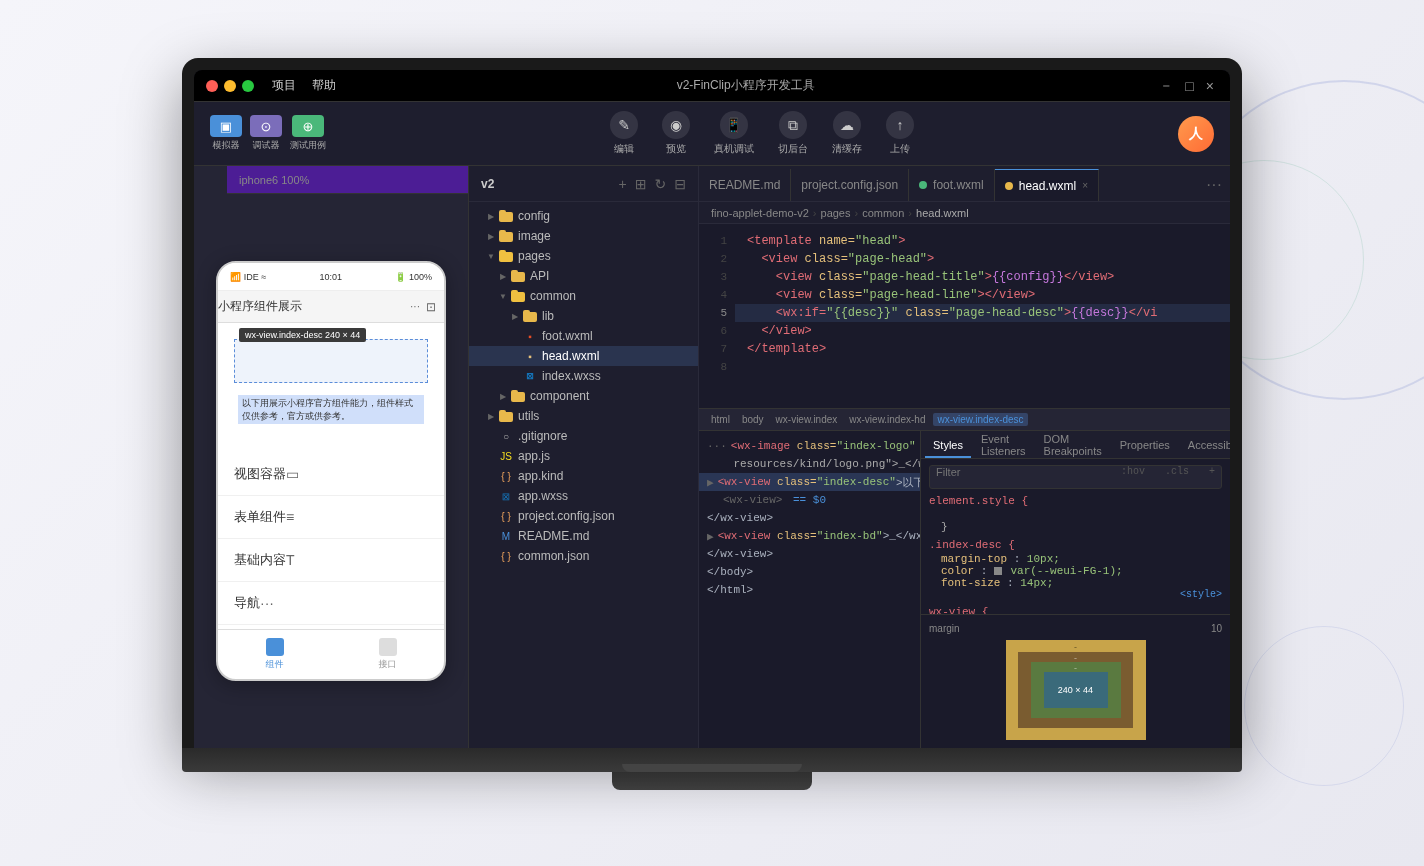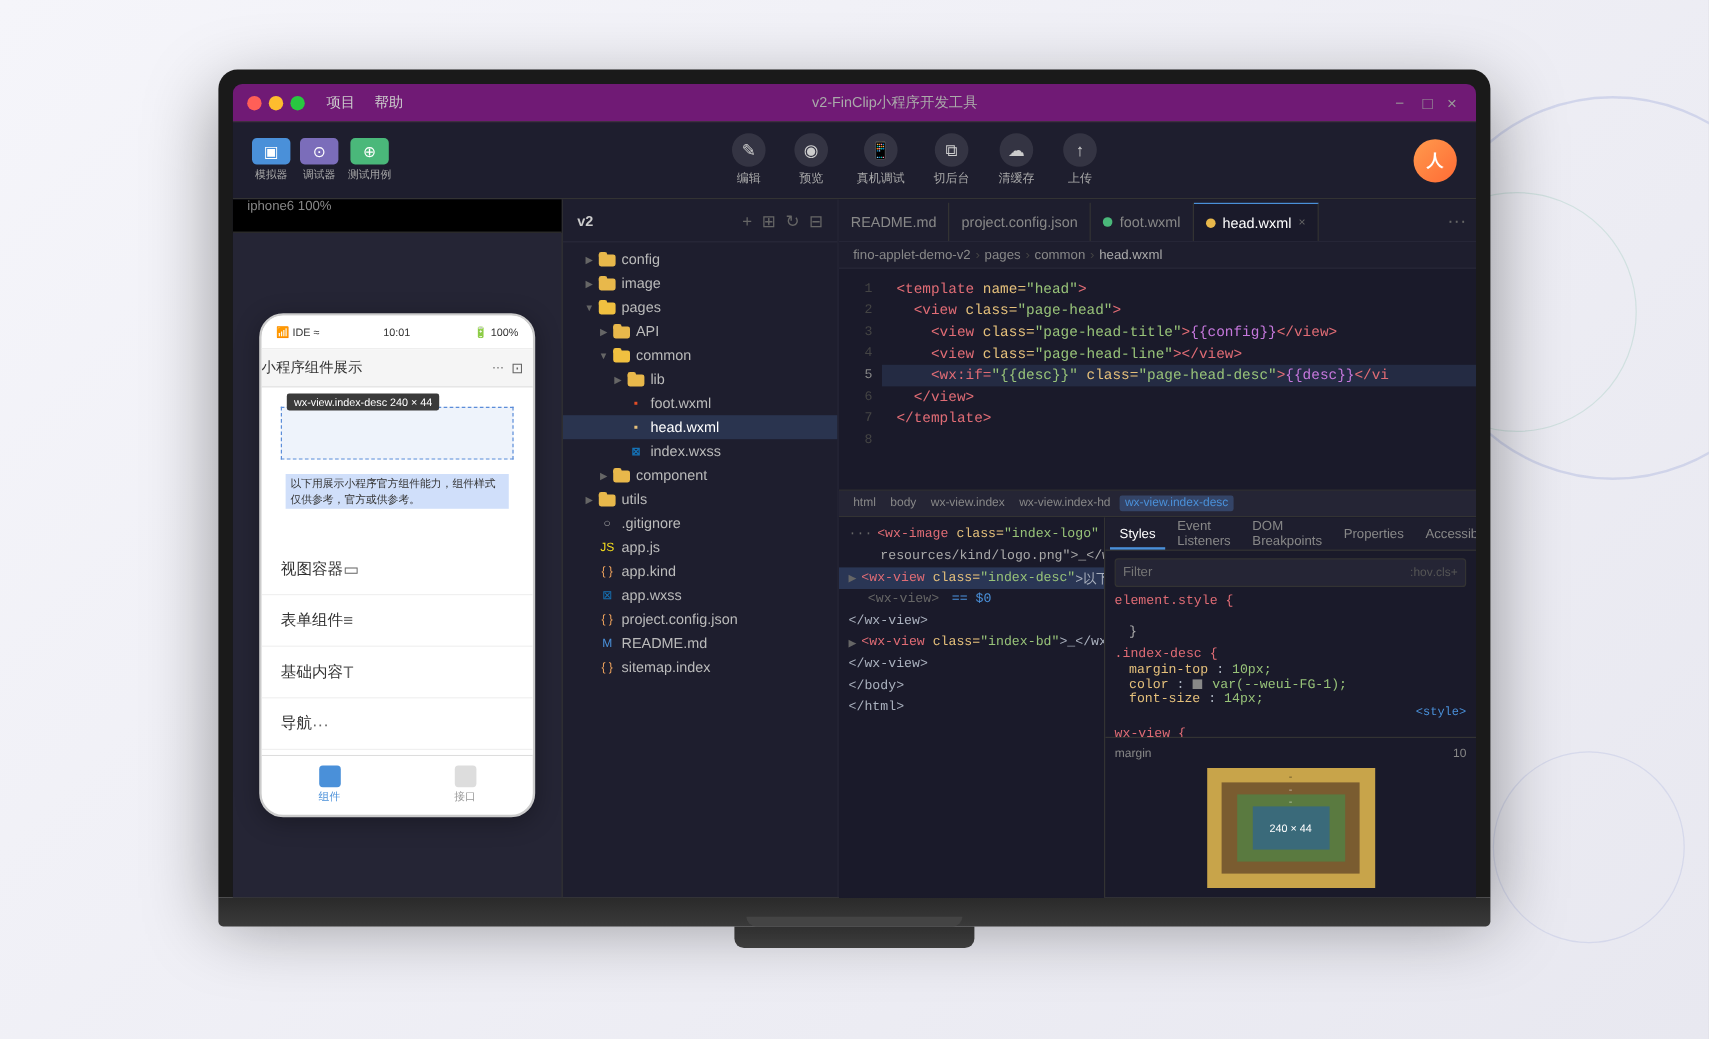--- a/index.html
+++ b/index.html
@@ -97,21 +97,21 @@
     .laptop-stand {
       background: linear-gradient(180deg, #3a3a3a, #444);
       width: 200px;
       height: 18px;
       margin: 0 auto;
       border-radius: 0 0 8px 8px;
     }
 
     
     .title-bar {
-      background: #701a75;
+      background: #000000;
       height: 32px;
       display: flex;
       align-items: center;
       padding: 0 12px;
       gap: 10px;
       border-bottom: 1px solid #333;
       flex-shrink: 0;
     }
     .window-controls {
       display: flex;
@@ -258,25 +258,26 @@
       width: 275px;
       background: #252535;
       border-right: 1px solid #333;
       display: flex;
       flex-direction: column;
       flex-shrink: 0;
     }
 
     .preview-header {
       height: 28px;
-      background: #000000;
-      display: flex;
-      align-items: flex-start;
+      background: #4c1d95;
+      display: flex;
+      align-items: center;
       padding: 0 12px;
       border-bottom: 1px solid #333;
+      margin-left: 33px;
     }
     .preview-header span {
       color: #888;
       font-size: 11px;
     }
 
     .phone-container {
       flex: 1;
       display: flex;
       align-items: center;
@@ -761,37 +762,38 @@
     }
     .styles-content::-webkit-scrollbar { width: 4px; }
     .styles-content::-webkit-scrollbar-thumb { background: #333; }
 
     .filter-bar {
       height: 24px;
       background: #252535;
       border: 1px solid #333;
       border-radius: 3px;
       display: flex;
-      align-items: center;
+      align-items: flex-start;
       padding: 0 6px;
       margin-bottom: 6px;
     }
     .filter-input {
       flex: 1;
       background: transparent;
       border: none;
       color: #aaa;
       font-size: 11px;
       outline: none;
     }
     .filter-actions {
       display: flex;
-      gap: 0;
+      gap: 20px;
       color: #555;
       font-size: 10px;
+      font-family: Liberation Mono, monospace;
     }
 
     .style-rule {
       margin-bottom: 6px;
       font-family: 'Courier New', monospace;
       font-size: 11px;
     }
     .style-selector {
       color: #e06c75;
       margin-bottom: 2px;
@@ -1080,21 +1082,21 @@
 
                 <div class="tree-item tree-indent-1">
                   <span class="tree-arrow" style="opacity:0">▶</span>
                   <span class="file-icon md">M</span>
                   <span>README.md</span>
                 </div>
 
                 <div class="tree-item tree-indent-1">
                   <span class="tree-arrow" style="opacity:0">▶</span>
                   <span class="file-icon json">{ }</span>
-                  <span>sitemap.index</span>
+                  <span>common.json</span>
                 </div>
               </div>
             </div>
 
             <div class="editor-panel">
 
               <div class="editor-tabs">
                 <div class="editor-tab">
                   <span>README.md</span>
                 </div>

